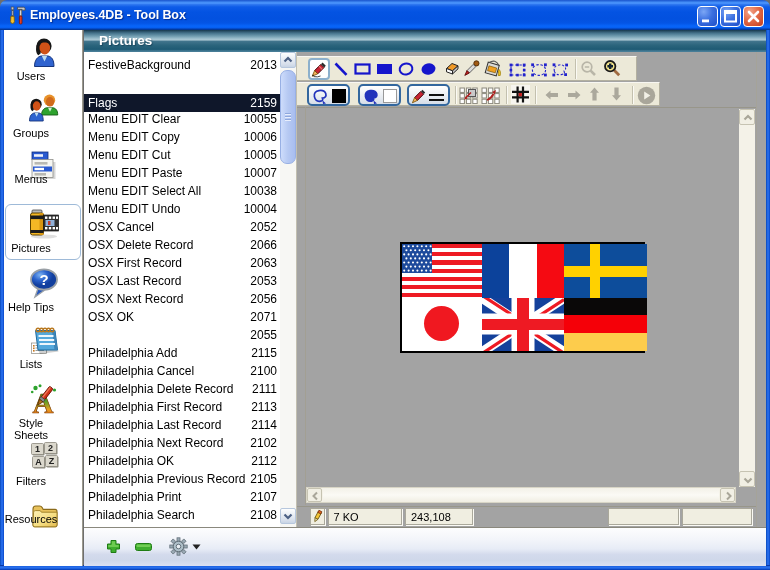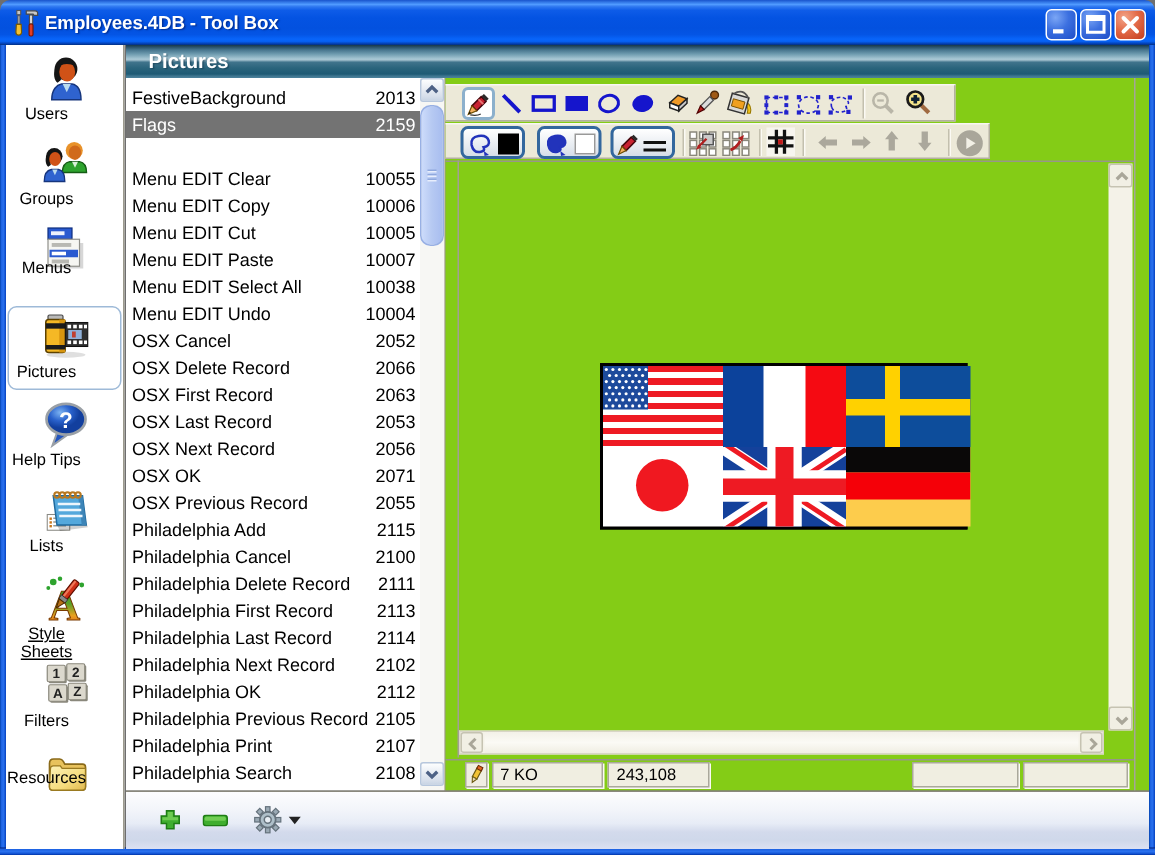--- a/index.html
+++ b/index.html
@@ -32,33 +32,33 @@
 
 #phead{left:84px;top:30px;width:682px;height:22px;
  background:linear-gradient(180deg,#16384c 0%,#44728b 14%,#6d9aae 27%,#a2c3d1 41%,#a9c6d2 45%,#40748c 52%,#2a647c 70%,#1e5a74 88%,#3e758f 94%,#4d829c 100%);}
 #phead span{position:absolute;left:15px;top:3px;font-size:13.5px;font-weight:bold;color:#fff;
  text-shadow:1px 1px 1px rgba(0,30,50,0.4);}
 
 #list{left:84px;top:52px;width:196px;height:475px;background:#fff;font-size:12px;}
 .lrow{position:absolute;left:0;width:196px;height:18px;line-height:18px;color:#000;}
 .lrow .nm{position:absolute;left:4px;top:0;}
 .lrow .id{position:absolute;right:3px;top:0;}
-.lrow.sel{background:#737373;color:#fff;}
+.lrow.sel{background:#0f172a;color:#fff;margin-top:20px;}
 
 #lscroll{left:280px;top:52px;width:16px;height:475px;background:#f7f7f4;}
 .sbtn{left:0;width:16px;height:16px;background:linear-gradient(180deg,#fdfefe,#d7dfeb 80%,#c8d4e4);
  border:1px solid #b7c7dd;border-radius:2px;}
 #lthumb{left:0;top:18px;width:16px;height:94px;background:linear-gradient(90deg,#cddcfb,#b6c9f2 50%,#a8bdf0);
  border:1px solid #98b0e4;border-radius:7px;}
 .cbtn2{width:43px;height:22px;border:2px solid #33679e;border-radius:5px;
  background:linear-gradient(180deg,#ffffff,#e4e9ef 70%,#d5dde8);}
 
 #vdiv{left:296px;top:52px;width:1px;height:475px;background:#c2bfb0;}
 
-#rpanel{left:297px;top:52px;width:469px;height:475px;background:#84cc16;}
+#rpanel{left:297px;top:52px;width:469px;height:475px;background:#a3a3a3;}
 .bar{position:absolute;background:#ece9d8;border-bottom:1px solid #b3b0a0;border-right:1px solid #b3b0a0;border-top:1px solid #f8f7f2;}
 #bar1{left:0;top:4px;width:340px;height:25px;}
 #bar2{left:0;top:30px;width:363px;height:24px;}
 #canvline{left:0;top:55px;width:459px;height:1px;background:#98968a;}
 #canvledge{left:8px;top:55px;width:1px;height:398px;background:#a29f93;}
 #canvas{left:0;top:56px;width:459px;height:396px;}
 #rpedge{left:459px;top:0px;width:1px;height:475px;background:#a5a399;}
 
 #flags{left:103px;top:134px;width:245px;height:111px;background:#000;border:2px solid #000;}
 .flag{position:absolute;overflow:hidden;}
@@ -191,21 +191,21 @@
         <rect x="12.8" y="2" width="4.4" height="14" rx="1" fill="#d03018" stroke="#5e0e00" stroke-width="0.8"></rect>
         <rect x="13.4" y="2.5" width="1.4" height="13" fill="#f07858"></rect>
         <rect x="12.4" y="15.5" width="5.2" height="3" fill="#888" stroke="#333" stroke-width="0.6"></rect>
         <path d="M12.8 18.5 h4.4 L15 24.5 Z" fill="#b87018" stroke="#4e2a00" stroke-width="0.7"></path>
       </g>
       <circle cx="6.5" cy="5" r="2.2" fill="#2ea32e"></circle>
       <circle cx="11" cy="2.8" r="1.5" fill="#2ea32e"></circle>
       <circle cx="3.2" cy="9" r="1.3" fill="#2ea32e"></circle>
       <circle cx="25.5" cy="7" r="1.6" fill="#2ea32e"></circle>
     </svg>
-    <div class="sbitem abs" style="top:417px;text-decoration:underline;">Style Sheets</div>
+    <div class="sbitem abs" style="top:417px;">Style Sheets</div>
     <svg class="abs" style="left:30px;top:441px;" width="29" height="29" viewBox="0 0 29 29">
       <g>
         <rect x="2.5" y="3.5" width="12" height="11" rx="1" fill="#8a887c"></rect>
         <rect x="1.5" y="2.5" width="12" height="11" rx="1" fill="#dbd8cd" stroke="#8a887c" stroke-width="0.8"></rect>
         <text x="7.5" y="11" font-size="9" font-weight="bold" fill="#222" text-anchor="middle" font-family="Liberation Sans">1</text>
         <rect x="15.5" y="2.5" width="12" height="11" rx="1" fill="#8a887c"></rect>
         <rect x="14.5" y="1.5" width="12" height="11" rx="1" fill="#dbd8cd" stroke="#8a887c" stroke-width="0.8"></rect>
         <text x="20.5" y="10" font-size="9" font-weight="bold" fill="#222" text-anchor="middle" font-family="Liberation Sans">2</text>
         <rect x="3.5" y="16.5" width="12" height="11" rx="1" fill="#8a887c"></rect>
         <rect x="2.5" y="15.5" width="12" height="11" rx="1" fill="#dbd8cd" stroke="#8a887c" stroke-width="0.8"></rect>
@@ -285,21 +285,20 @@
       </div>
     <div class="lrow" style="top:238px">
         <span class="nm">OSX Next Record</span>
         <span class="id">2056</span>
       </div>
     <div class="lrow" style="top:256px">
         <span class="nm">OSX OK</span>
         <span class="id">2071</span>
       </div>
     <div class="lrow" style="top:274px">
-        <span class="nm">OSX Previous Record</span>
         <span class="id">2055</span>
       </div>
     <div class="lrow" style="top:292px">
         <span class="nm">Philadelphia Add</span>
         <span class="id">2115</span>
       </div>
     <div class="lrow" style="top:310px">
         <span class="nm">Philadelphia Cancel</span>
         <span class="id">2100</span>
       </div>

